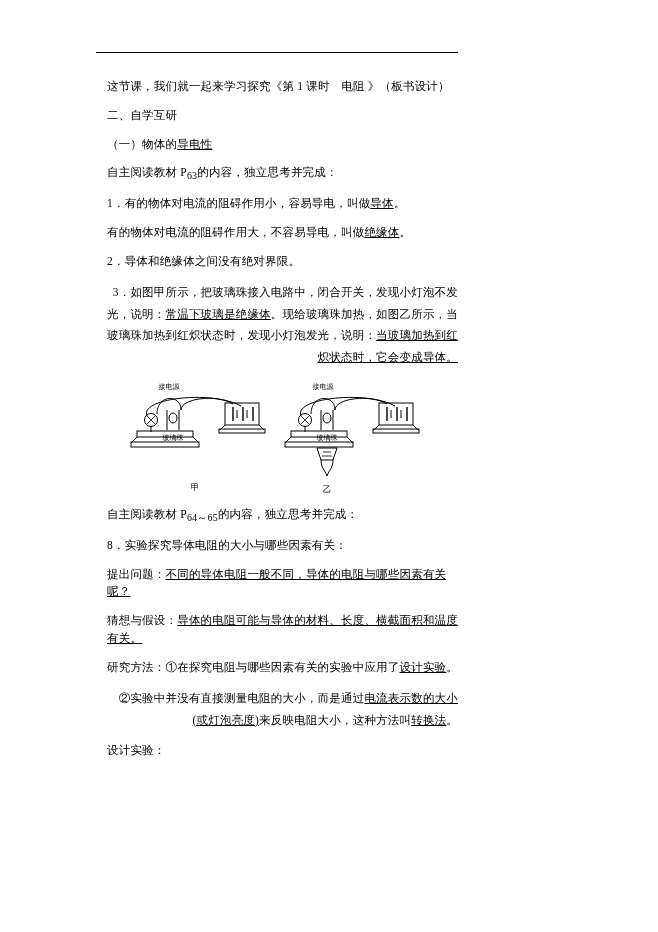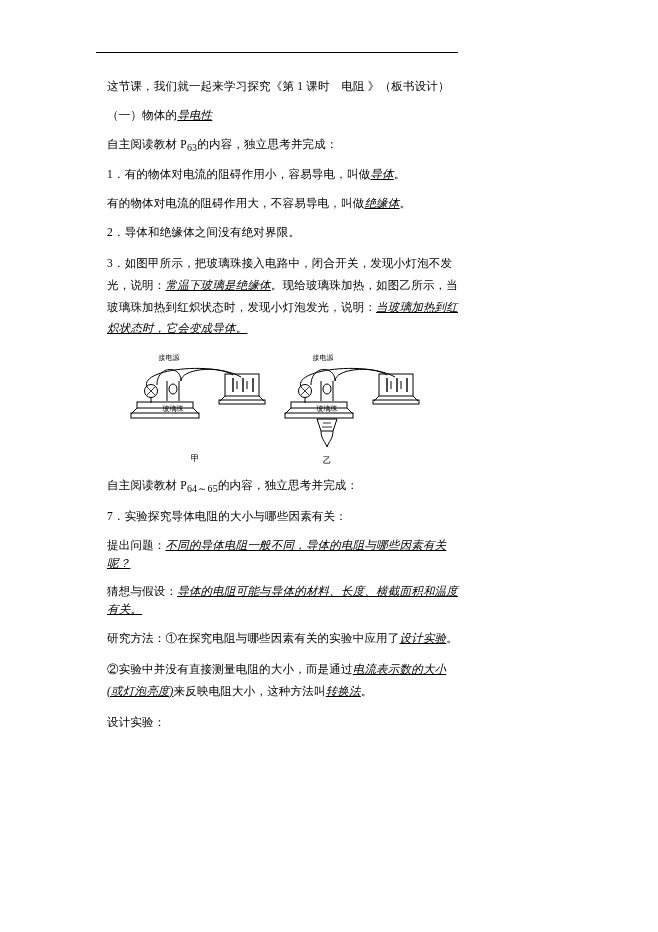--- a/index.html
+++ b/index.html
@@ -33,42 +33,43 @@
   .content {
     padding-top: 78px;
   }
   p {
     margin: 0 0 11px 0;
     font-size: 11.5px;
     line-height: 1.55;
     letter-spacing: 0.2px;
   }
   .indent-em { padding-left: 11px; }
-  .u { text-decoration: underline; font-style: italic; }
+  .u { text-decoration: underline; }
   .sub { font-size: 10px; vertical-align: sub; }
-  .wrapline { line-height: 1.9; }
+  .wrapline { line-height: 1.9; text-align: right; }
   .fig-wrap {
     margin: 6px 0 10px 0;
     display: flex;
     justify-content: center;
   }
   svg { display: block; }
   .lbl { font-size: 7px; font-family: "Liberation Sans", sans-serif; }
   .lbl2 { font-size: 8.5px; font-family: "Liberation Serif", serif; }
 </style>
 </head>
 <body>
 
 <div class="page">
   <div class="top-rule"></div>
 
   <div class="content">
 
     <p class="indent-em">这节课，我们就一起来学习探究《第 1 课时　电阻 》（板书设计）</p>
 
+    <p class="indent-em">二、自学互研</p>
 
     <p class="indent-em"><span>（一）物体的</span><span class="u">导电性</span></p>
 
     <p class="indent-em"><span>自主阅读教材 P</span><span class="sub">63</span><span>的内容，独立思考并完成：</span></p>
 
     <p class="indent-em"><span>1．有的物体对电流的阻碍作用小，容易导电，叫做</span><span class="u">导体</span><span>。</span></p>
 
     <p class="indent-em"><span>有的物体对电流的阻碍作用大，不容易导电，叫做</span><span class="u">绝缘体</span><span>。</span></p>
 
     <p class="indent-em">2．导体和绝缘体之间没有绝对界限。</p>
@@ -139,21 +140,21 @@
         <path d="M204 80 C 204 88, 208 90, 210 96 C 212 90, 216 88, 216 80" fill="none" stroke="#000" stroke-width="1"></path>
         <line x1="206" y1="72" x2="214" y2="72" stroke="#000" stroke-width="0.8"></line>
         <line x1="205" y1="76" x2="215" y2="76" stroke="#000" stroke-width="0.8"></line>
         <text class="lbl2" x="210" y="112" text-anchor="middle">乙</text>
       </svg>
     </div>
 
 
     <p class="indent-em"><span>自主阅读教材 P</span><span class="sub">64～65</span><span>的内容，独立思考并完成：</span></p>
 
-    <p class="indent-em">7．实验探究导体电阻的大小与哪些因素有关：</p>
+    <p class="indent-em">8．实验探究导体电阻的大小与哪些因素有关：</p>
 
     <p class="indent-em"><span>提出问题：</span><span class="u">不同的导体电阻一般不同，导体的电阻与哪些因素有关呢？</span></p>
 
     <p class="indent-em"><span>猜想与假设：</span><span class="u">导体的电阻可能与导体的材料、长度、横截面积和温度有关。</span></p>
 
     <p class="indent-em"><span>研究方法：①在探究电阻与哪些因素有关的实验中应用了</span><span class="u">设计实验</span><span>。</span></p>
 
     <p class="indent-em wrapline"><span>②实验中并没有直接测量电阻的大小，而是通过</span><span class="u">电流表示数的大小(或灯泡亮度)</span><span>来反映电阻大小，这种方法叫</span><span class="u">转换法</span><span>。</span></p>
 
     <p class="indent-em">设计实验：</p>

